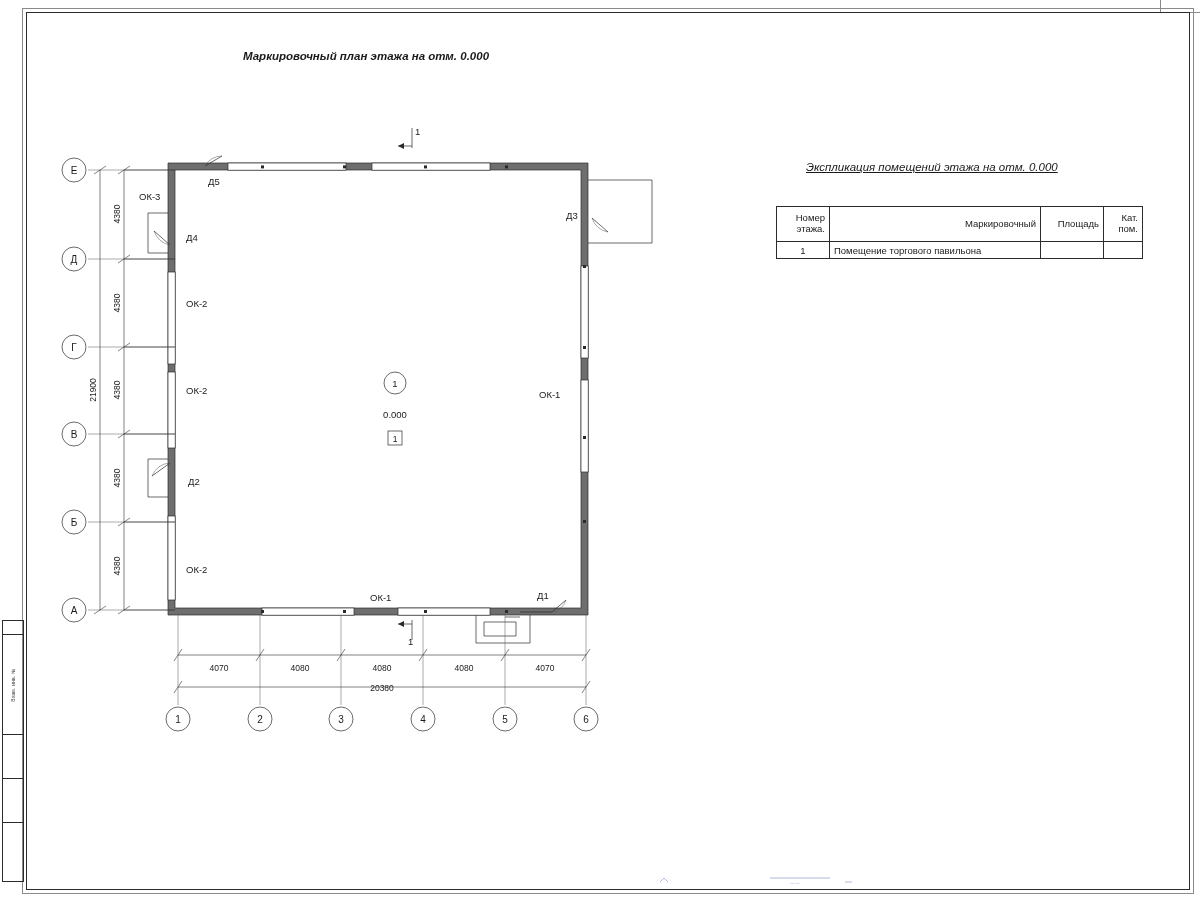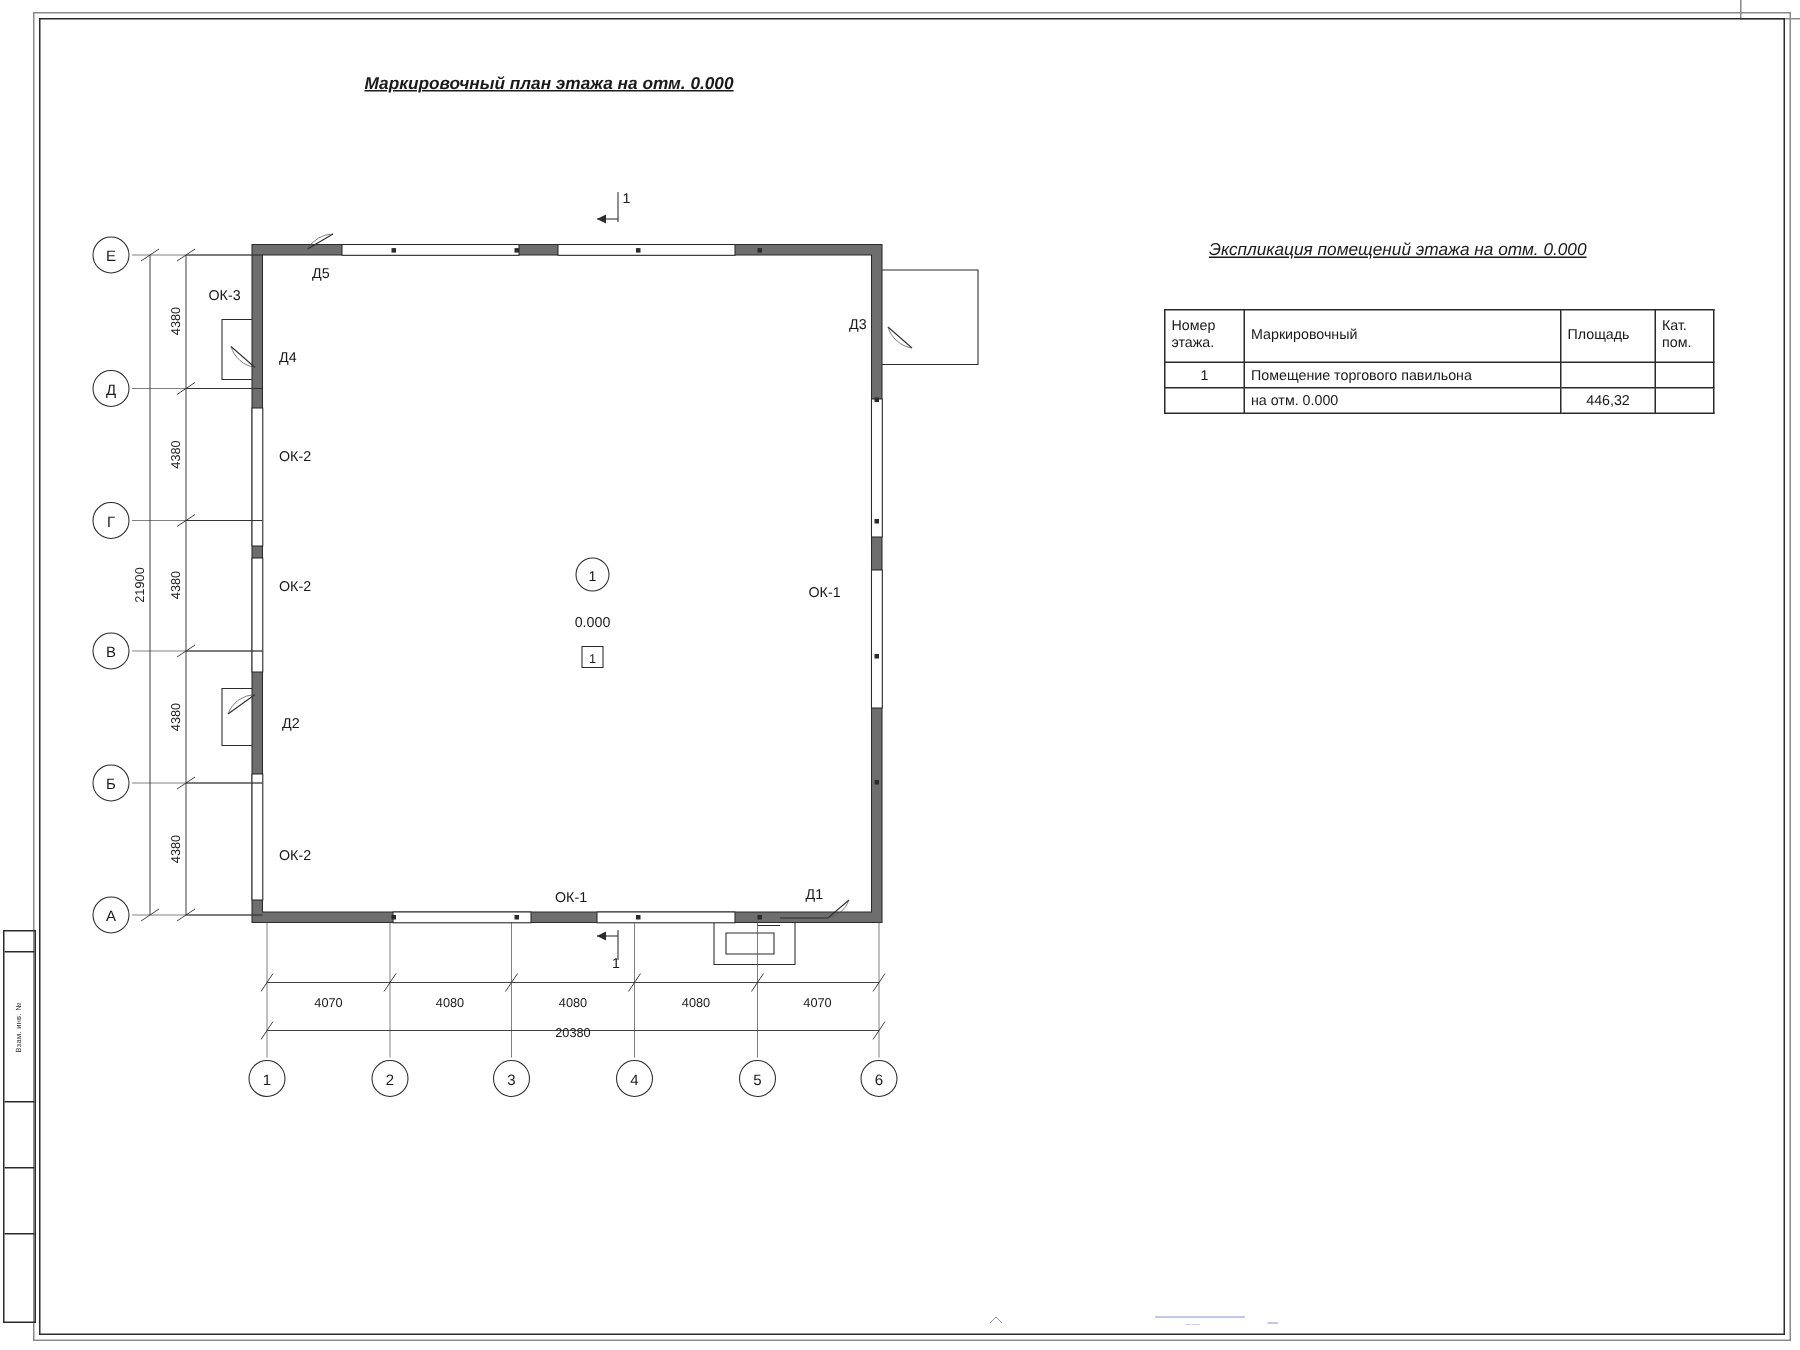--- a/index.html
+++ b/index.html
@@ -77,21 +77,20 @@
   }
 
   
   .plan-title {
     position: absolute;
     left: 243px;
     top: 50px;
     font-size: 11.5px;
     font-style: italic;
     font-weight: bold;
-    text-decoration: underline;
     white-space: nowrap;
   }
   .expl-title {
     position: absolute;
     left: 806px;
     top: 161px;
     font-size: 11.5px;
     font-style: italic;
     font-weight: normal;
     text-decoration: underline;
@@ -106,21 +105,21 @@
     border-collapse: collapse;
     font-size: 9.5px;
   }
   .expl-table td, .expl-table th {
     border: 1px solid #2b2b2b;
     padding: 2px 4px;
     font-weight: normal;
     vertical-align: middle;
   }
   .expl-table thead td {
-    text-align: left;
+    text-align: right;
     height: 30px;
     line-height: 1.15;
   }
   .col-num   { width: 44px; text-align: center; }
   .col-name  { width: 202px; }
   .col-area  { width: 54px; text-align: center; }
   .col-kat   { width: 30px; text-align: center; }
   .row-h { height: 17px; }
   .bold { font-weight: bold; }
 
@@ -192,26 +191,20 @@
         </td>
       </tr>
     </thead>
     <tbody>
       <tr class="row-h">
         <td class="col-num bold">1</td>
         <td class="col-name">Помещение торгового павильона</td>
         <td class="col-area"></td>
         <td class="col-kat"></td>
       </tr>
-      <tr class="row-h">
-        <td class="col-num"></td>
-        <td class="col-name">на отм. 0.000</td>
-        <td class="col-area">446,32</td>
-        <td class="col-kat"></td>
-      </tr>
     </tbody>
   </table>
 
   <svg class="plan" viewBox="0 0 1200 900">
 
     <g>
 
       <path class="wallfill" d="M168,163 L588,163 L588,615 L168,615 Z
                M175,170 L581,170 L581,608 L175,608 Z" fill-rule="evenodd"></path>
 

